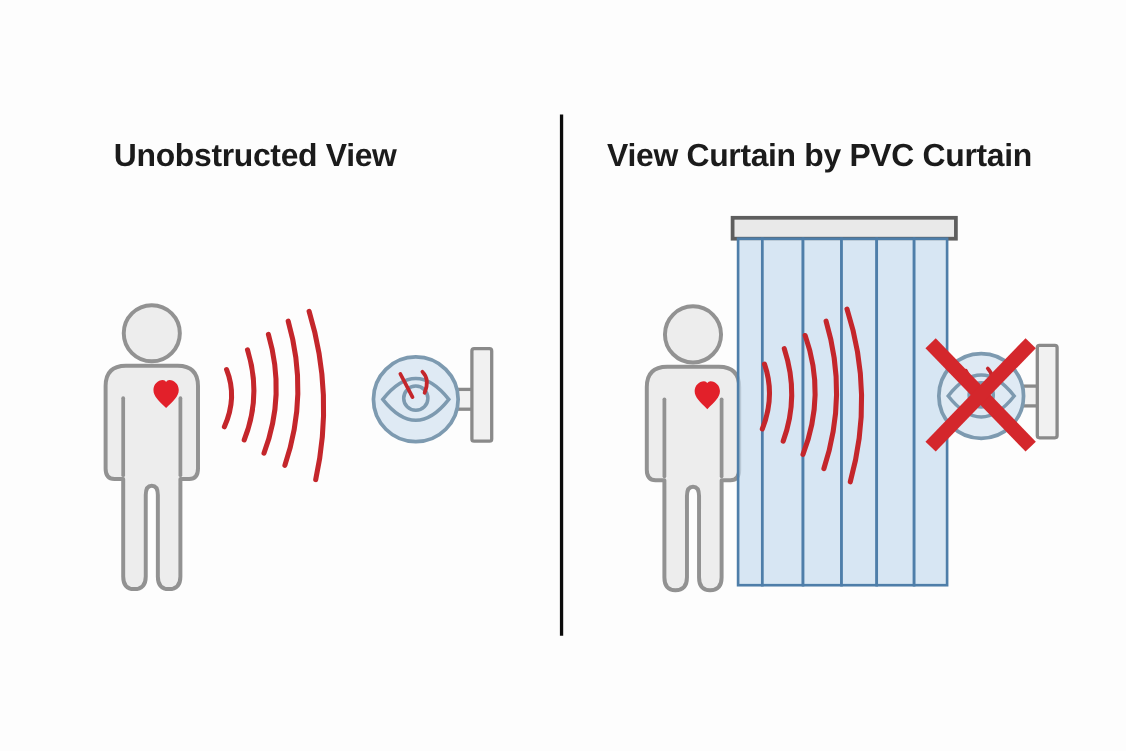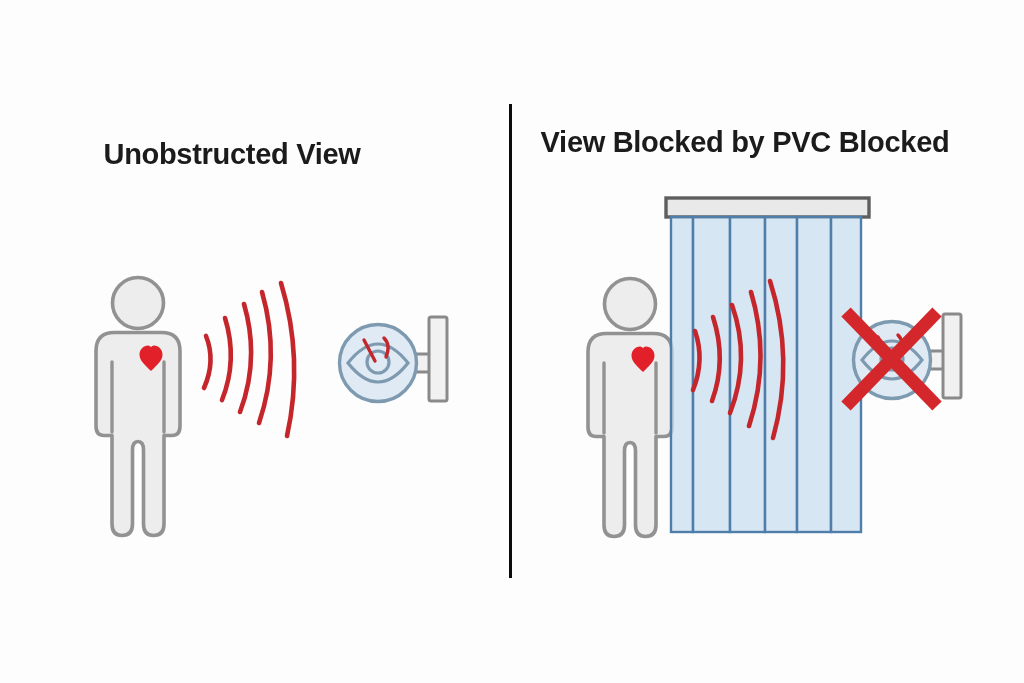--- a/index.html
+++ b/index.html
@@ -13,21 +13,21 @@
   .panel-title{
     position:absolute;
     top:126px;
     transform:translateX(-50%);
     font-size:29px;
     font-weight:700;
     letter-spacing:-0.3px;
     color:var(--title_color,#1b1b1b);
     white-space:nowrap;
   }
-  #title-left{left:232px;margin-top:12px;}
+  #title-left{left:232px;}
   #title-right{left:745px;}
   svg.scene{position:absolute;left:0;top:0;}
   .person{fill:var(--person_fill,#ededed);stroke:var(--person_stroke,#929292);stroke-width:3.6;stroke-linejoin:round;}
   .person-line{fill:none;stroke:var(--person_stroke,#929292);stroke-width:3.4;stroke-linecap:round;}
   .heart{fill:var(--heart_red,#e2202a);stroke:none;}
   .wave{fill:none;stroke:var(--wave_red,#c4262b);stroke-width:4.6;stroke-linecap:round;}
   .detect{fill:none;stroke:var(--wave_red,#c4262b);stroke-width:3.4;stroke-linecap:round;}
   .sensor-body{fill:var(--sensor_fill,#dfeaf4);stroke:var(--sensor_stroke,#7d9ab0);stroke-width:3.4;}
   .sensor-line{fill:none;stroke:var(--sensor_stroke,#7d9ab0);stroke-width:3.2;}
   .mount{fill:var(--mount_fill,#f1f1f1);stroke:var(--mount_stroke,#8a8a8a);stroke-width:3;}
@@ -36,21 +36,21 @@
   .xmark{fill:none;stroke:var(--x_red,#d4272c);stroke-width:13;}
   .divider{stroke:var(--divider,#0b0b0b);stroke-width:3;}
 </style>
 </head>
 <body>
 
 <div class="canvas">
 
   <div class="panel-title" id="title-left">Unobstructed View</div>
 
-  <div class="panel-title" id="title-right">View Blocked by PVC Blocked</div>
+  <div class="panel-title" id="title-right">View Curtain by PVC Curtain</div>
 
   <svg class="scene" width="1024" height="683" viewBox="0 0 1024 683">
 
     <line class="divider" x1="510.5" y1="104" x2="510.5" y2="578"></line>
 
     <g>
 
       <g>
         <circle class="person" cx="138" cy="303" r="25.5"></circle>
         <path class="person" d="M96 351 Q96 332.5 114.5 332.5 L161.5 332.5 Q180 332.5 180 351

